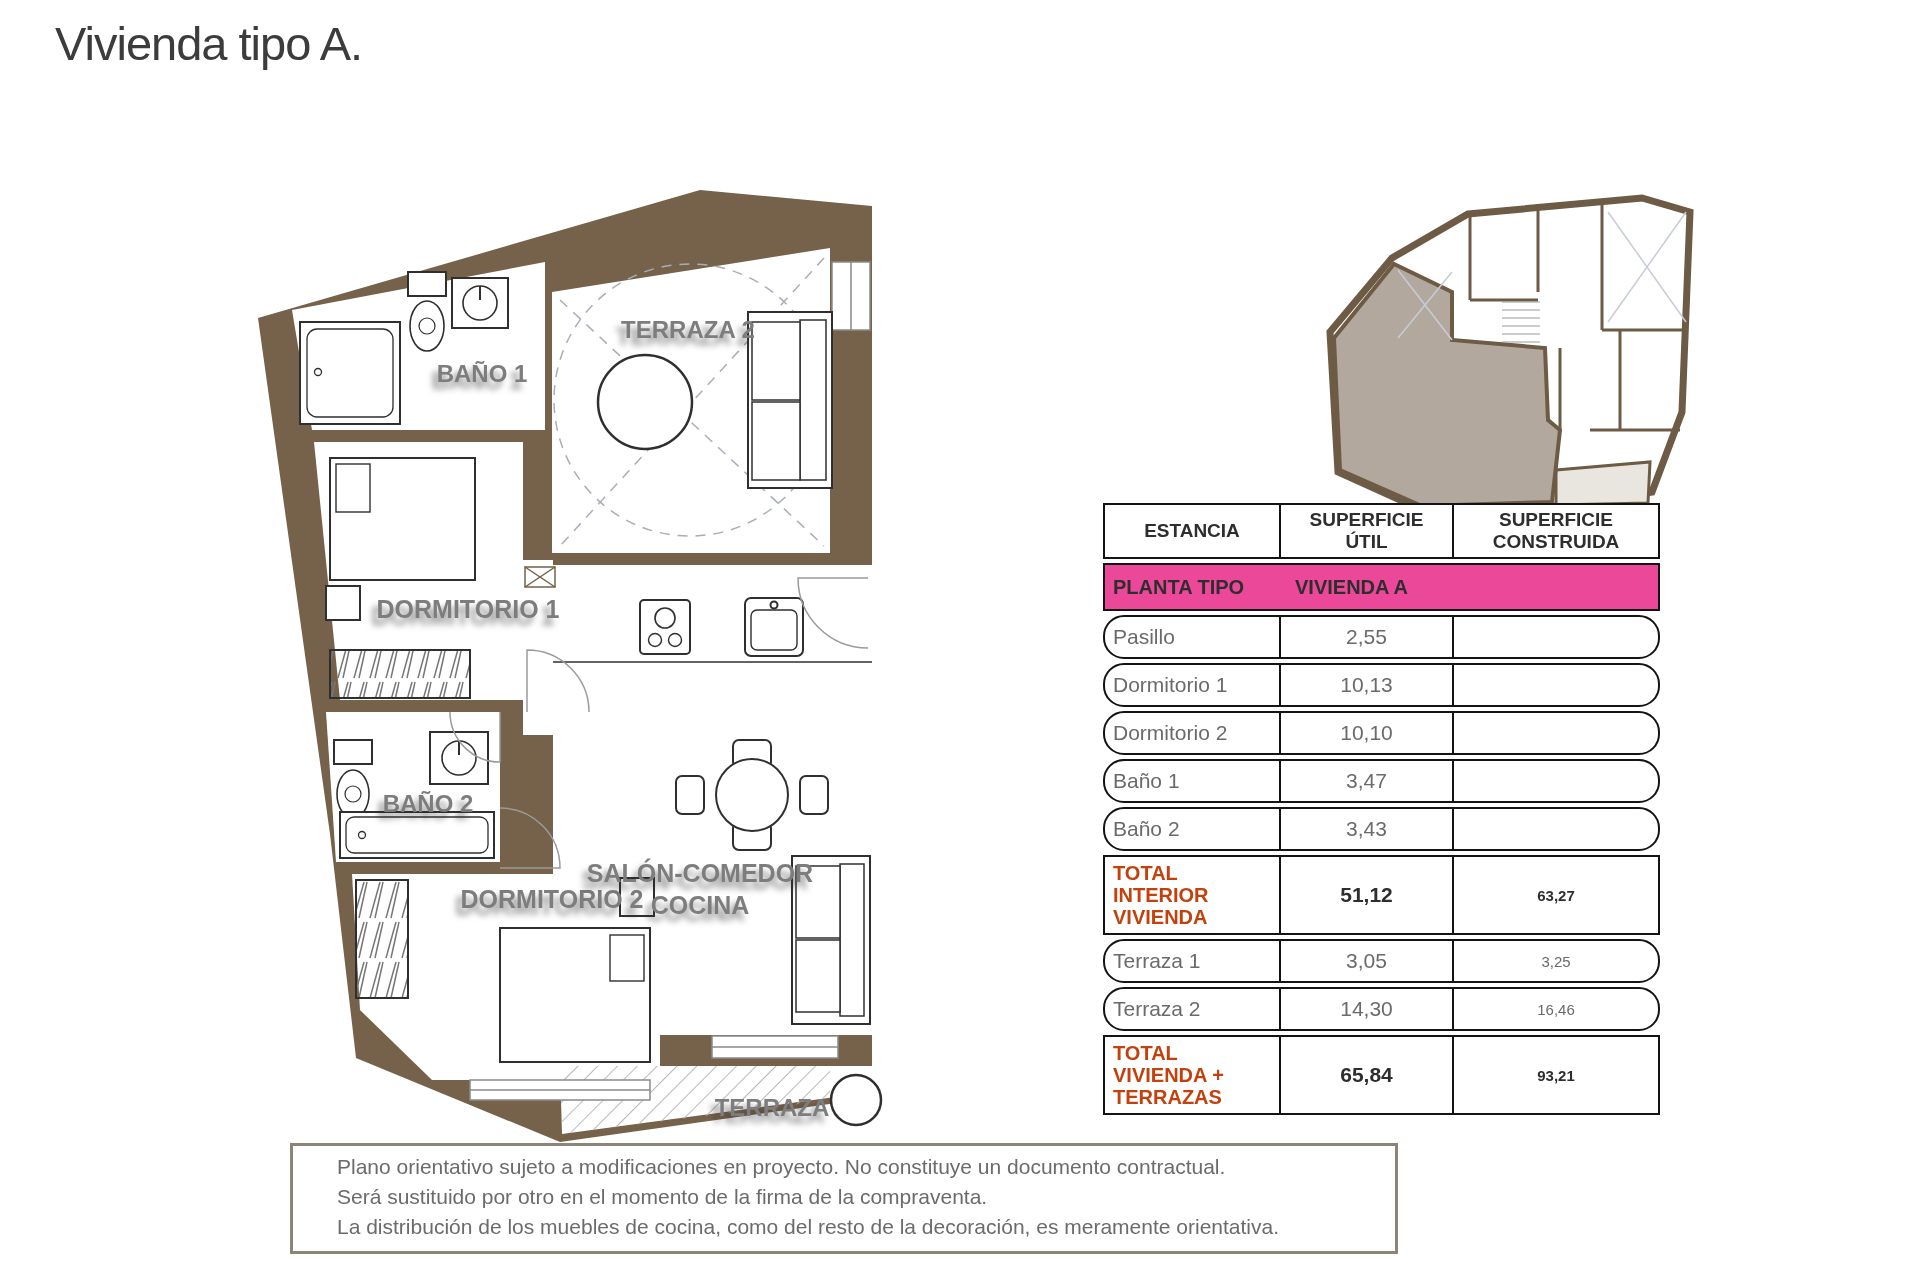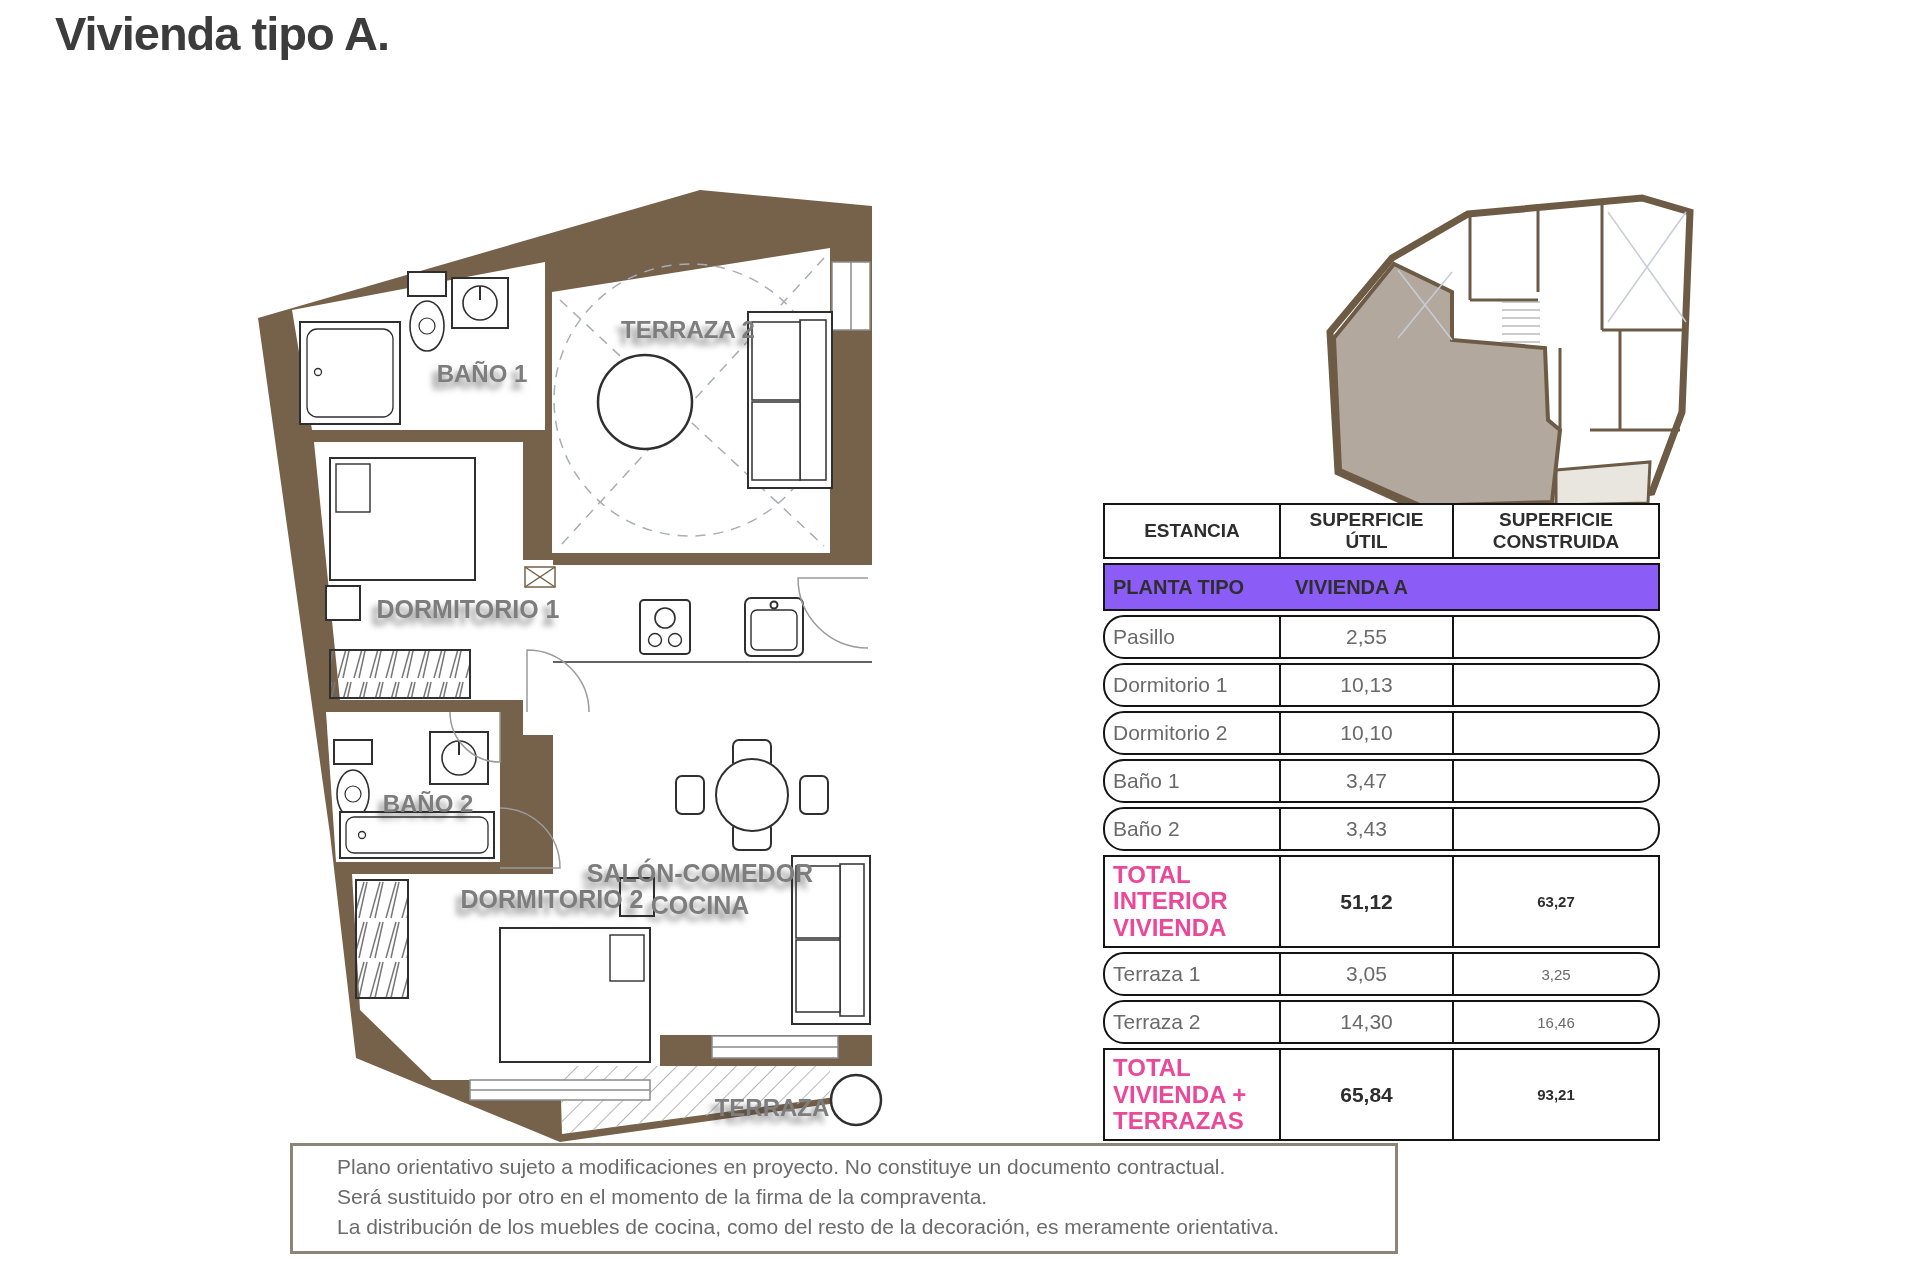--- a/index.html
+++ b/index.html
@@ -1,37 +1,37 @@
 <!DOCTYPE html>
 <html><head>
 <meta charset="utf-8">
 <style>
   html,body{margin:0;padding:0;background:#fff;}
   body{width:1920px;height:1280px;position:relative;font-family:"Liberation Sans",sans-serif;overflow:hidden;}
-  .page-title{position:absolute;left:55px;top:6px;font-size:47px;font-weight:bold;color:#3c3c3c;letter-spacing:-1px;}
+  .page-title{position:absolute;left:55px;top:16px;font-size:47px;font-weight:normal;color:#3c3c3c;letter-spacing:-1px;}
   
   .plan-svg{position:absolute;left:120px;top:140px;}
   .plan-label{fill:#7d7d7d;font-family:"Liberation Sans",sans-serif;font-weight:bold;
               filter:drop-shadow(-5px 7px 3px rgba(45,45,45,.55));}
   
   .overview-svg{position:absolute;left:1300px;top:185px;}
   
   .area-table{position:absolute;left:1103px;top:503px;width:557px;color:#6a6a6a;}
   .trow{display:flex;border:2px solid #141414;margin-bottom:4px;background:#fff;box-sizing:border-box;align-items:stretch;}
   .c1{width:176px;box-sizing:border-box;border-right:2px solid #141414;padding:5px 8px;display:flex;flex-direction:column;justify-content:center;font-size:21px;}
   .c2{width:173px;box-sizing:border-box;border-right:2px solid #141414;display:flex;align-items:center;justify-content:center;font-size:21px;}
   .c3{flex:1;display:flex;align-items:center;justify-content:center;font-size:15px;}
   .thead .c1,.thead .c2,.thead .c3{font-weight:bold;color:#2e2e2e;font-size:19px;text-align:center;align-items:center;line-height:1.15;}
   .thead{min-height:56px;}
-  .subhead{min-height:44px;border:2px solid #141414;display:flex;align-items:center;font-weight:bold;color:#2e2e2e;font-size:20px;margin-bottom:4px;background:#8b5cf6;}
+  .subhead{min-height:44px;border:2px solid #141414;display:flex;align-items:center;font-weight:bold;color:#2e2e2e;font-size:20px;margin-bottom:4px;background:#ec4899;}
   .subhead .s1{width:190px;padding-left:8px;box-sizing:border-box;}
   .rnorm{min-height:44px;border-radius:21px;}
   .rtall{min-height:90px;}
   .rtotal{min-height:56px;}
-  .rtotal .c1{font-weight:bold;color:#ec4899;font-size:24px;line-height:1.1;}
+  .rtotal .c1{font-weight:bold;color:#c2410c;font-size:20px;line-height:1.1;}
   .rtotal .c2,.rtotal .c3{font-weight:bold;color:#2e2e2e;}
   
   .disclaimer{position:absolute;left:290px;top:1143px;width:1108px;box-sizing:border-box;
      border:3px solid #8d8478;background:#fff;padding:6px 12px 10px 44px;
      font-size:21px;line-height:1.42;color:#6b6b6b;}
 </style>
 </head>
 <body>
 
 <div class="page-title">Vivienda tipo A.</div>

